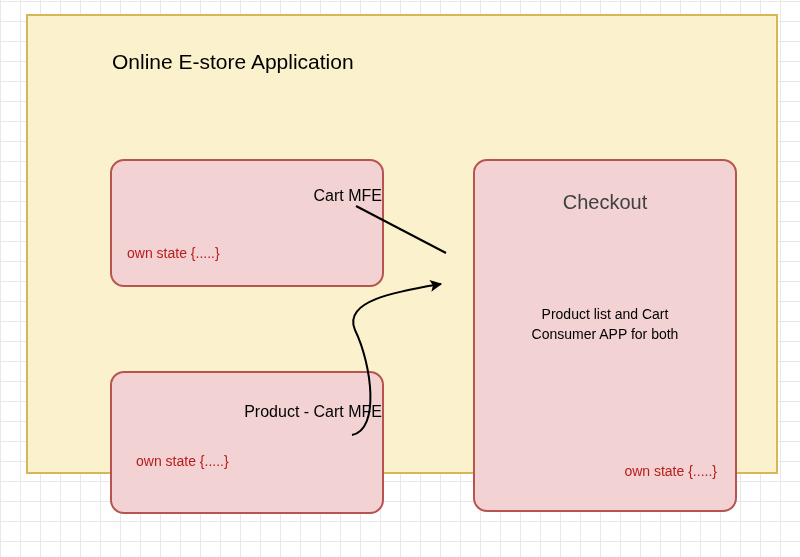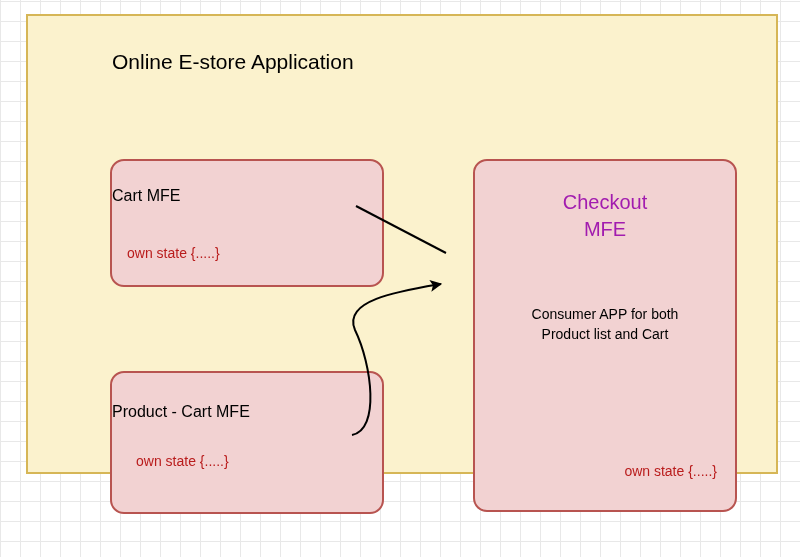--- a/index.html
+++ b/index.html
@@ -71,36 +71,36 @@
     left: 445px;
     top: 143px;
     width: 264px;
     height: 353px;
   }
 
   .box-title {
     position: absolute;
     left: 0;
     right: 0;
-    text-align: left;
+    text-align: right;
     font-size: 16px;
     color: #000000;
   }
   #box-cart .box-title { top: 26px; }
   #box-product .box-title { top: 30px; }
 
   #box-checkout .box-title-big {
     position: absolute;
     left: 0;
     right: 0;
     top: 28px;
     text-align: center;
     font-size: 20px;
     line-height: 27px;
-    color: #a21caf;
+    color: #404040;
   }
 
   .own-state {
     position: absolute;
     font-size: 14px;
     color: #b91c1c;
     white-space: nowrap;
   }
   #box-cart .own-state { left: 15px; top: 84px; }
   #box-product .own-state { left: 24px; top: 80px; }
@@ -140,25 +140,24 @@
     </div>
 
     <div class="mfe-box" id="box-product">
       <div class="box-title">Product - Cart MFE</div>
       <div class="own-state">own state {.....}</div>
     </div>
 
     <div class="mfe-box" id="box-checkout">
       <div class="box-title-big">
         <div>Checkout</div>
-        <div>MFE</div>
       </div>
       <div class="sub-desc">
+        <div>Product list and Cart</div>
         <div>Consumer APP for both</div>
-        <div>Product list and Cart</div>
       </div>
       <div class="own-state">own state {.....}</div>
     </div>
   </div>
 
   <svg id="edges" viewBox="0 0 800 557">
     <defs>
       <marker id="arrow-filled" viewBox="0 0 10 10" refX="9" refY="5" markerWidth="6" markerHeight="6" orient="auto-start-reverse">
         <path d="M 0 0 L 10 5 L 0 10 L 2.2 5 z" fill="#000000"></path>
       </marker>

